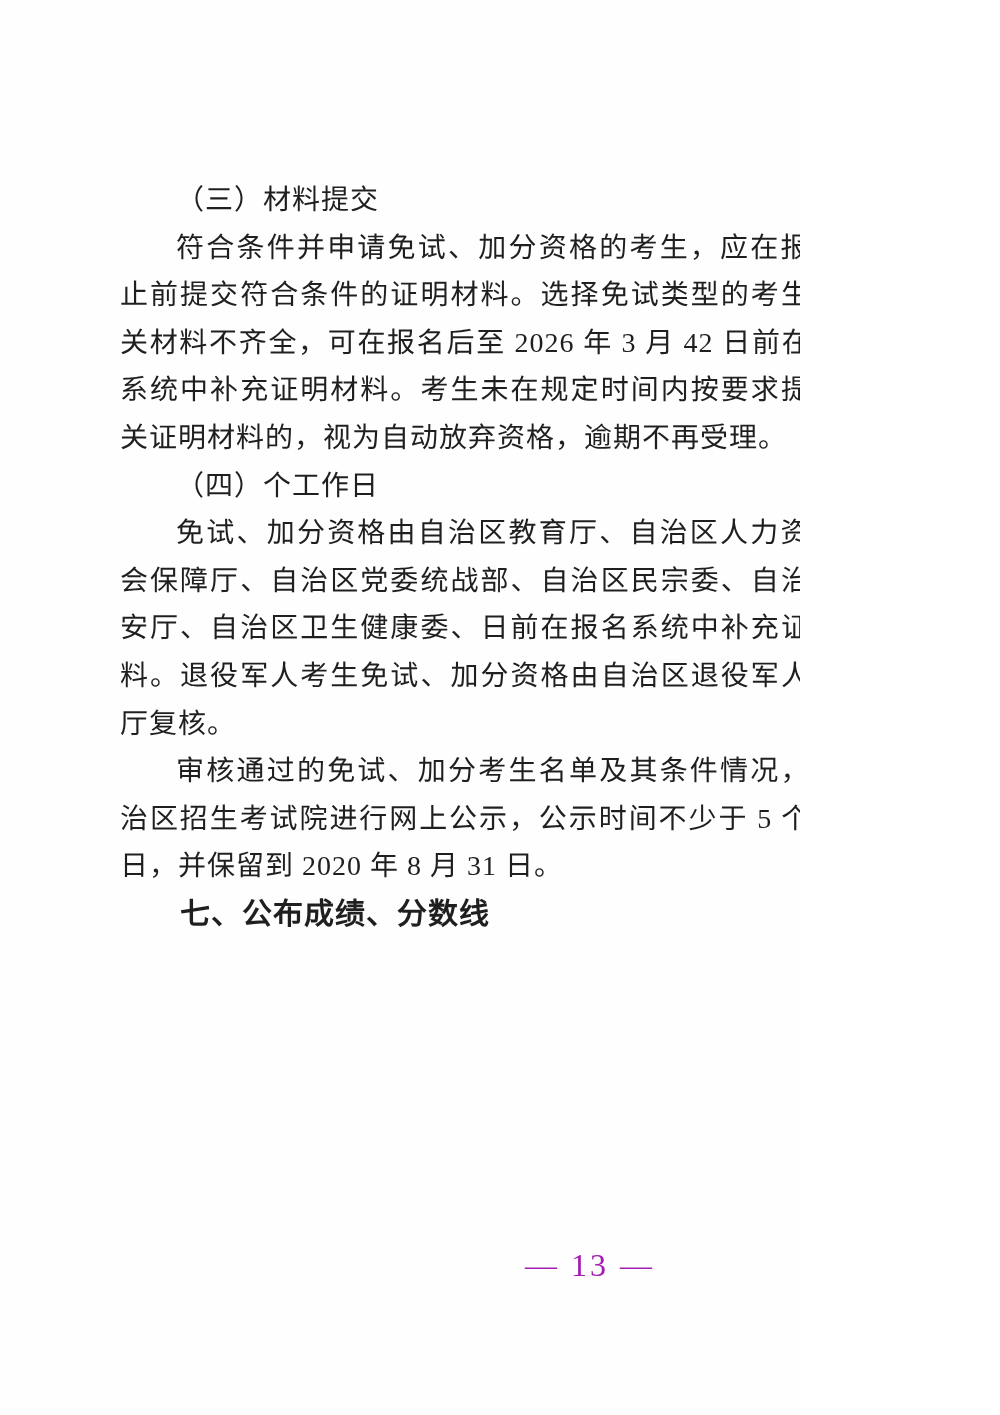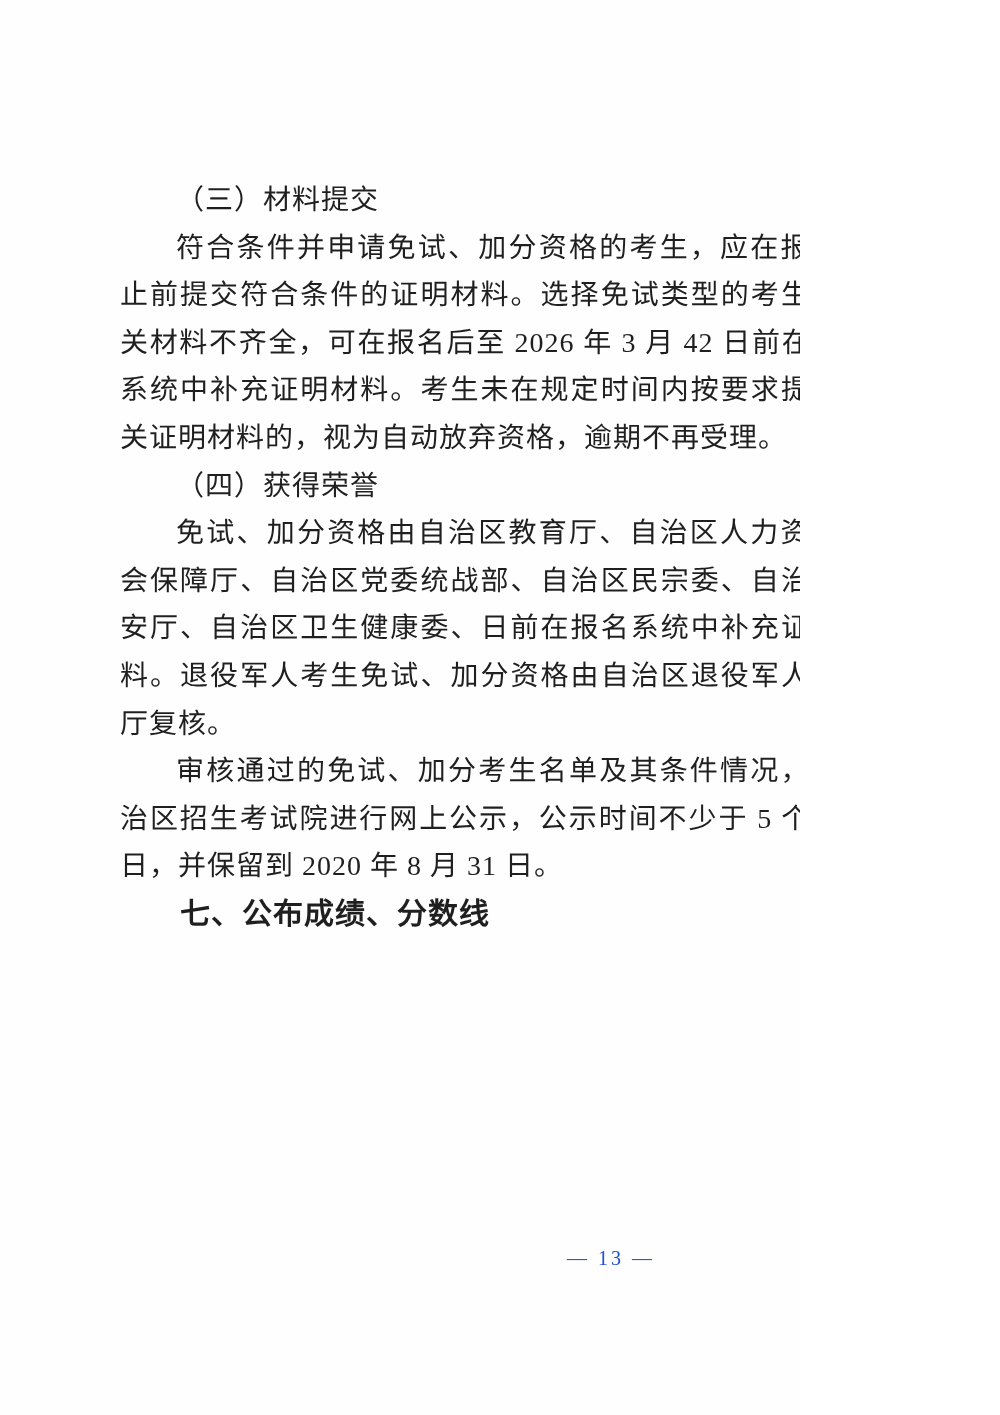--- a/index.html
+++ b/index.html
@@ -44,38 +44,38 @@
     
     font-family: "Liberation Sans", "DejaVu Sans", sans-serif;
     font-weight: bold;
     font-size: 30px;
     text-align: right;
   }
   .page-number {
     position: absolute;
     top: 1247px;
     right: 145px;
-    font-size: 20px;
+    font-size: 32px;
     letter-spacing: 3px;
-    color: #1d4ed8;
+    color: #a21caf;
     font-family: "Liberation Serif", "DejaVu Serif", serif;
     white-space: nowrap;
   }
 </style>
 </head>
 <body>
 
 <div class="page">
   <div class="content">
 
     <h3 class="subheading">（三）材料提交</h3>
 
     <p class="para">符合条件并申请免试、加分资格的考生，应在报名截止前提交符合条件的证明材料。选择免试类型的考生如相关材料不齐全，可在报名后至 2026 年 3 月 42 日前在报名系统中补充证明材料。考生未在规定时间内按要求提交有关证明材料的，视为自动放弃资格，逾期不再受理。</p>
 
-    <h3 class="subheading">（四）获得荣誉</h3>
+    <h3 class="subheading">（四）个工作日</h3>
 
     <p class="para">免试、加分资格由自治区教育厅、自治区人力资源社会保障厅、自治区党委统战部、自治区民宗委、自治区公安厅、自治区卫生健康委、日前在报名系统中补充证明材料。退役军人考生免试、加分资格由自治区退役军人事务厅复核。</p>
 
     <p class="para">审核通过的免试、加分考生名单及其条件情况，由自治区招生考试院进行网上公示，公示时间不少于 5 个工作日，并保留到 2020 年 8 月 31 日。</p>
 
 
     <h2 class="heading">七、公布成绩、分数线</h2>
 
 
   </div>

